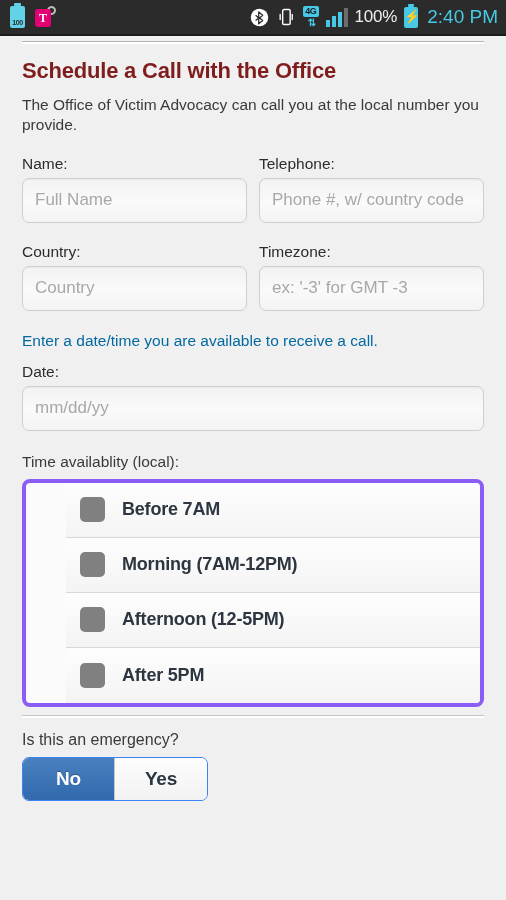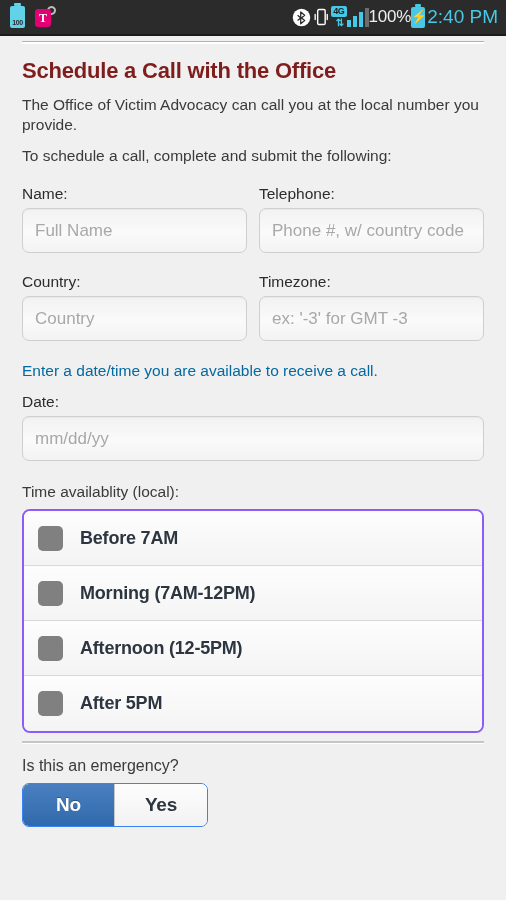--- a/index.html
+++ b/index.html
@@ -24,20 +24,21 @@
     align-items: center;
     padding: 0 8px 0 10px;
     border-bottom: 2px solid #1b1b1b;
     position: relative;
   }
   .sb-left { display: flex; align-items: center; gap: 10px; }
   .sb-right {
     margin-left: auto;
     display: flex;
     align-items: center;
+    gap: 7px;
   }
 
   .icon-batt-100 {
     position: relative;
     width: 15px; height: 22px;
     background: #62d2e8;
     border-radius: 2px;
   }
   .icon-batt-100::before {
     content: "";
@@ -230,24 +231,25 @@
 
   .section-label {
     font-size: 15.5px;
     color: #3a3a3a;
     margin-top: 22px;
     margin-bottom: 8px;
   }
 
   
   .checklist {
-    border: 2px solid #8b5cf6;
+    border: 4px solid #8b5cf6;
     border-radius: 8px;
     overflow: hidden;
     background: #fbfbfb;
+    padding-left: 40px;
   }
   .check-row {
     display: flex;
     align-items: center;
     height: 55px;
     padding: 0 14px;
     background: linear-gradient(to bottom, #fdfdfd 0%, #f4f4f4 100%);
     border-bottom: 1px solid #d8d8d8;
   }
   .check-row:last-child { border-bottom: none; }
@@ -357,21 +359,20 @@
   </div>
 </div>
 
 <div class="top-rule"></div>
 
 <div class="content">
 
   <div class="page-title">Schedule a Call with the Office</div>
 
   <div class="para">The Office of Victim Advocacy can call you at the local number you provide.</div>
-  <div class="para">To schedule a call, complete and submit the following:</div>
 
   
   <div class="field-row">
     <div class="field-col">
       <div class="field-label">Name:</div>
       <input class="txtfield" type="text" placeholder="Full Name" style="">
     </div>
     <div class="field-col">
       <div class="field-label">Telephone:</div>
       <input class="txtfield" type="text" placeholder="Phone #, w/ country code" style="">

